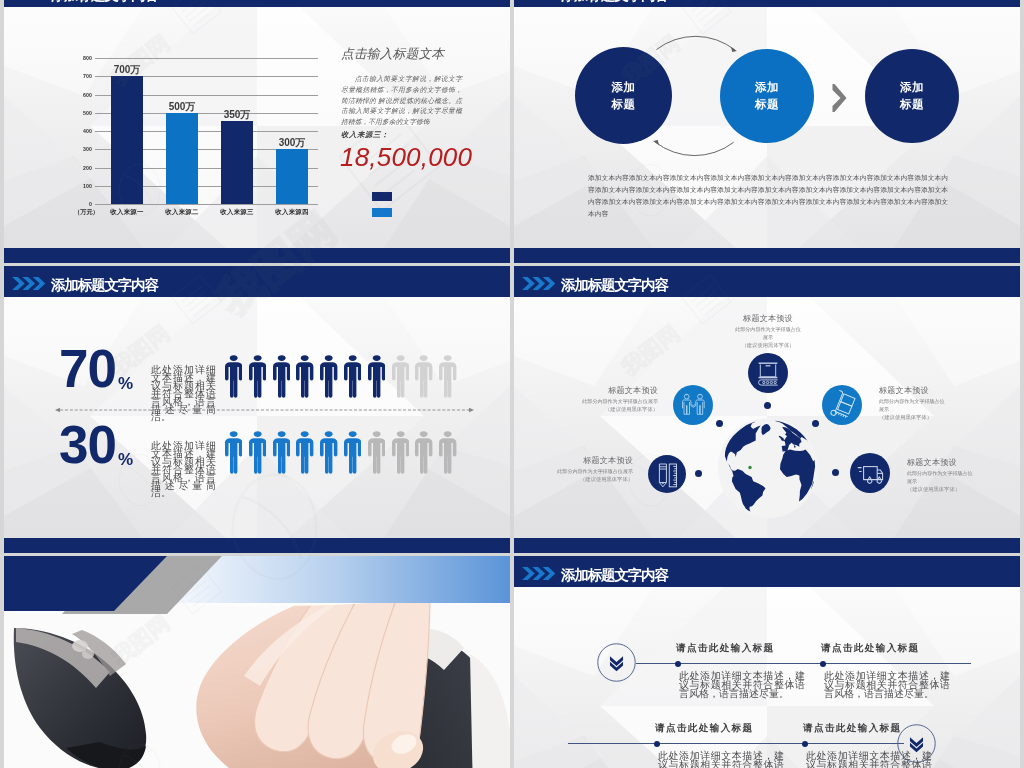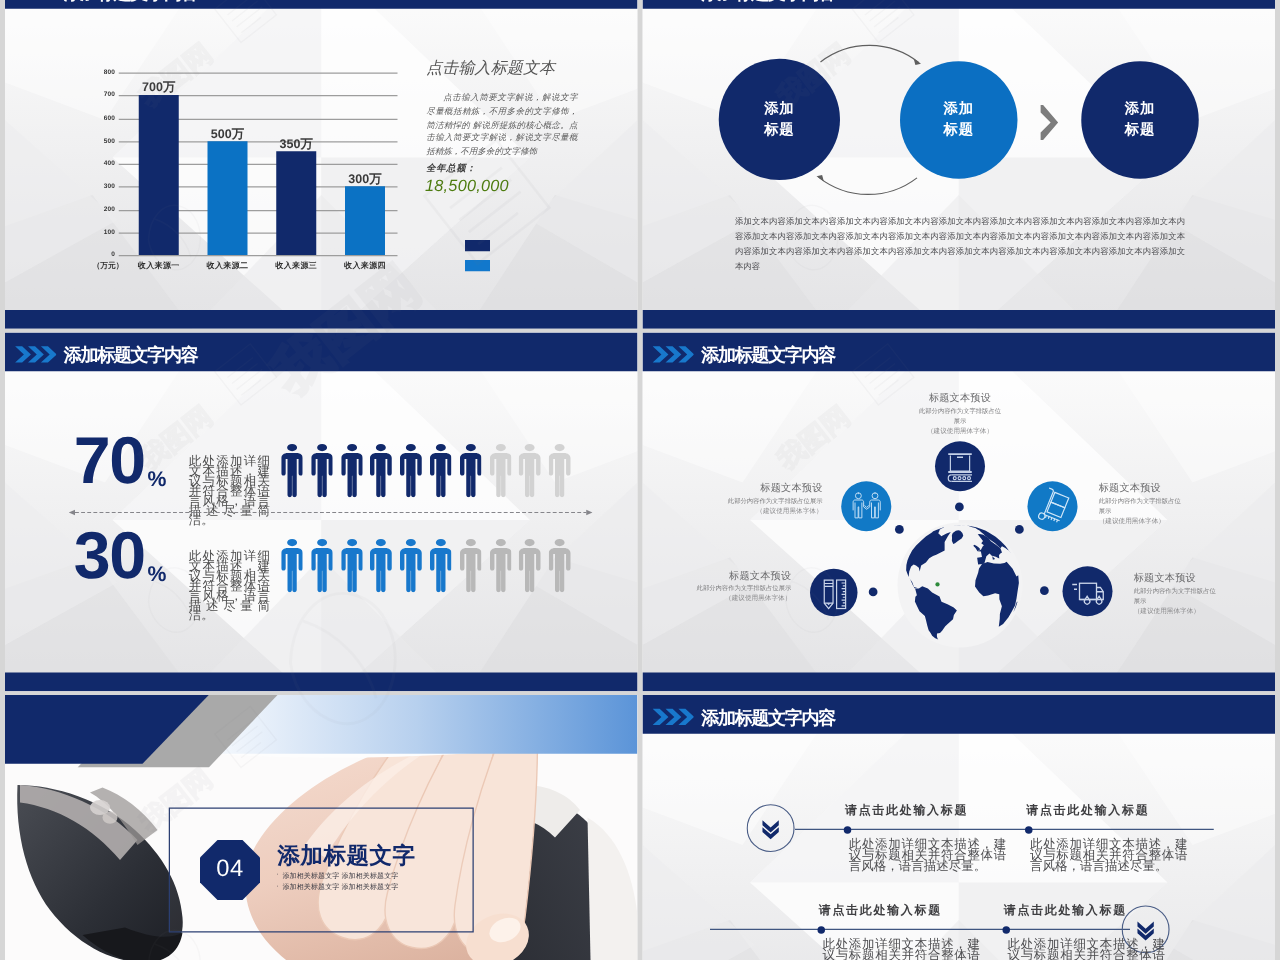--- a/index.html
+++ b/index.html
@@ -58,21 +58,21 @@
 .bars .bar i { position:absolute; left:0; right:0; bottom:0; top:0; }
 .bars .bar b { position:absolute; left:50%; transform:translate(-50%,-100%); top:1px; font-size:10px; font-weight:bold; color:#3a3a3a; white-space:nowrap; }
 .xlabels { position:absolute; left:21px; top:150px; right:0; height:12px; }
 .xlabels span { position:absolute; transform:translateX(-50%); font-size:6.4px; color:#2d2d2d; white-space:nowrap; font-weight:bold; letter-spacing:.3px;}
 .unitlabel { position:absolute; left:0px; top:150px; font-size:6.2px; color:#2d2d2d; font-weight:bold; }
 
 .s1-panel { position:absolute; left:337px; top:72px; width:122px;font-style:italic; }
 .s1-title { font-size:12.8px; color:#555; letter-spacing:.1px; line-height:1; }
 .s1-body { position:absolute; left:0; top:26px; width:121px; font-size:6.82px; line-height:10.8px; color:#5d5d5d; text-indent:2em; text-align:justify; letter-spacing:0px; white-space:normal;}
 .s1-total-label { position:absolute; left:0; top:83px; font-size:7.4px; font-weight:bold; color:#3d3d3d; letter-spacing:.6px; line-height:1;}
-.s1-total-value { position:absolute; left:-1px; top:93px; font-size:13px; color:#4d7c0f; letter-spacing:.2px; line-height:1.3; }
+.s1-total-value { position:absolute; left:-1px; top:93px; font-size:26px; color:#b91c1c; letter-spacing:.2px; line-height:1.3; }
 .s1-sw { position:absolute; left:368px; width:20px; height:9px; }
 .s1-sw1 { top:216px; background:#11296b; }
 .s1-sw2 { top:232px; background:#1278cc; }
 .wm { position:absolute; pointer-events:none; left:0; top:0; width:100%; height:100%;
        overflow:hidden; }
 .wm svg { position:absolute; left:0; top:0; width:100%; height:100%; }
 
 
 
 .s2-cycle { position:absolute; left:101px; top:40px; width:160px; height:160px; }
@@ -253,21 +253,21 @@
           <span style="left: 87px;">收入来源二</span>
           <span style="left: 142px;">收入来源三</span>
           <span style="left: 197px;">收入来源四</span>
         </div>
     <div class="unitlabel">（万元）</div>
   </div>
 
   <div class="s1-panel">
     <div class="s1-title">点击输入标题文本</div>
     <div class="s1-body">点击输入简要文字解说，解说文字尽量概括精炼，不用多余的文字修饰，简洁精悍的 解说所提炼的核心概念。点击输入简要文字解说，解说文字尽量概括精炼，不用多余的文字修饰</div>
-    <div class="s1-total-label">全年总额：</div>
+    <div class="s1-total-label">收入来源三：</div>
     <div class="s1-total-value">18,500,000</div>
   </div>
   <div class="s1-sw s1-sw1"></div>
   <div class="s1-sw s1-sw2"></div>
   <div class="wm">
     <svg viewBox="0 0 506 287">
       <g transform="rotate(-38 170 60)" opacity=".05">
         <text x="96" y="66" font-family="'Liberation Sans',sans-serif" font-size="22" font-weight="bold" fill="none" stroke="#7a7a80" stroke-width="1.1">我图网</text>
         <rect x="186" y="36" width="36" height="34" fill="none" stroke="#7a7a80" stroke-width="1.1"></rect>
         <path d="M191,46 L217,46 M191,52 L217,52 M191,58 L217,58 M191,64 L211,64" stroke="#7a7a80" stroke-width="1.1" fill="none"></path>
@@ -727,29 +727,20 @@
           <stop offset=".52" stop-color="#b7d0ee"></stop>
           <stop offset="1" stop-color="#5b94d8"></stop>
         </linearGradient>
       </defs>
       <path d="M138,0 L506,0 L506,47 L168,47 Z" fill="url(#bluegrad)"></path>
       <path d="M113,0 L218,0 L163,58 L58,58 Z" fill="#a9a9a9"></path>
       <path d="M0,0 L163,0 L110,55 L0,55 Z" fill="#11296b"></path>
     </svg>
   </div>
 
-  <div class="s5-card">
-    <svg class="s5-oct" viewBox="0 0 48 48">
-      <polygon points="14,0 34,0 48,14 48,34 34,48 14,48 0,34 0,14" fill="#11296b"></polygon>
-    </svg>
-    <div class="s5-num">04</div>
-    <div class="s5-title">添加标题文字</div>
-    <div class="s5-b s5-b1">添加相关标题文字  添加相关标题文字</div>
-    <div class="s5-b s5-b2">添加相关标题文字  添加相关标题文字</div>
-  </div>
   <div class="wm">
     <svg viewBox="0 0 506 287">
       <g transform="rotate(-38 170 60)" opacity=".05">
         <text x="96" y="66" font-family="'Liberation Sans',sans-serif" font-size="22" font-weight="bold" fill="none" stroke="#7a7a80" stroke-width="1.1">我图网</text>
         <rect x="186" y="36" width="36" height="34" fill="none" stroke="#7a7a80" stroke-width="1.1"></rect>
         <path d="M191,46 L217,46 M191,52 L217,52 M191,58 L217,58 M191,64 L211,64" stroke="#7a7a80" stroke-width="1.1" fill="none"></path>
       </g>
       <g transform="rotate(-38 150 225)" opacity=".045">
         <path d="M128,196 C140,182 156,180 164,190 C172,200 168,216 156,226 C146,234 134,234 128,226 C122,218 122,206 128,196 Z" fill="none" stroke="#8a8a90" stroke-width="1.2"></path>
         <path d="M142,186 C150,198 152,214 146,228" fill="none" stroke="#8a8a90" stroke-width="1.2"></path>

